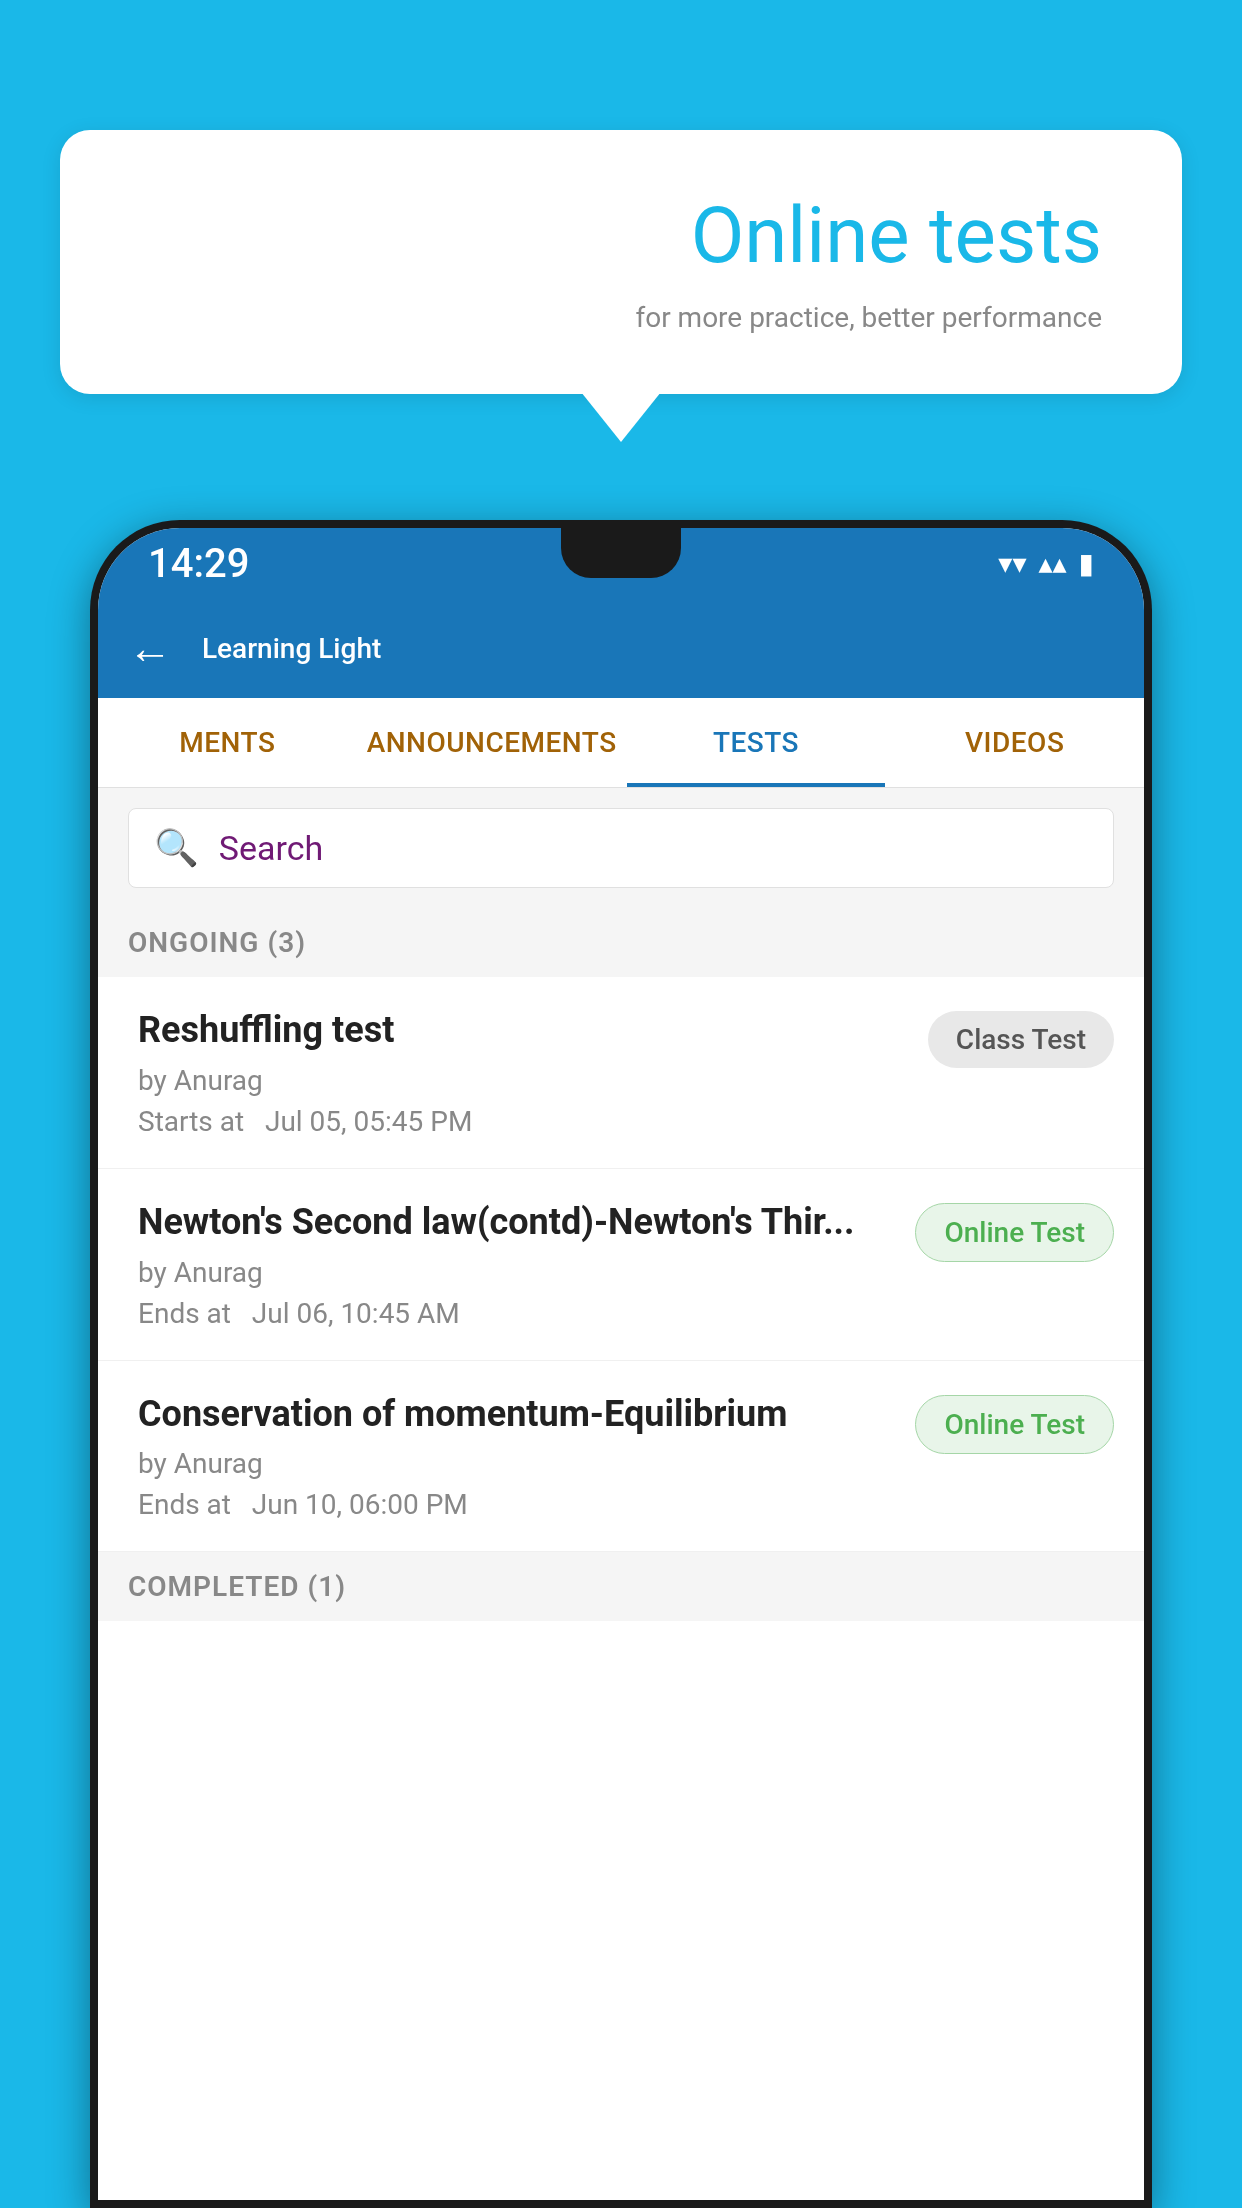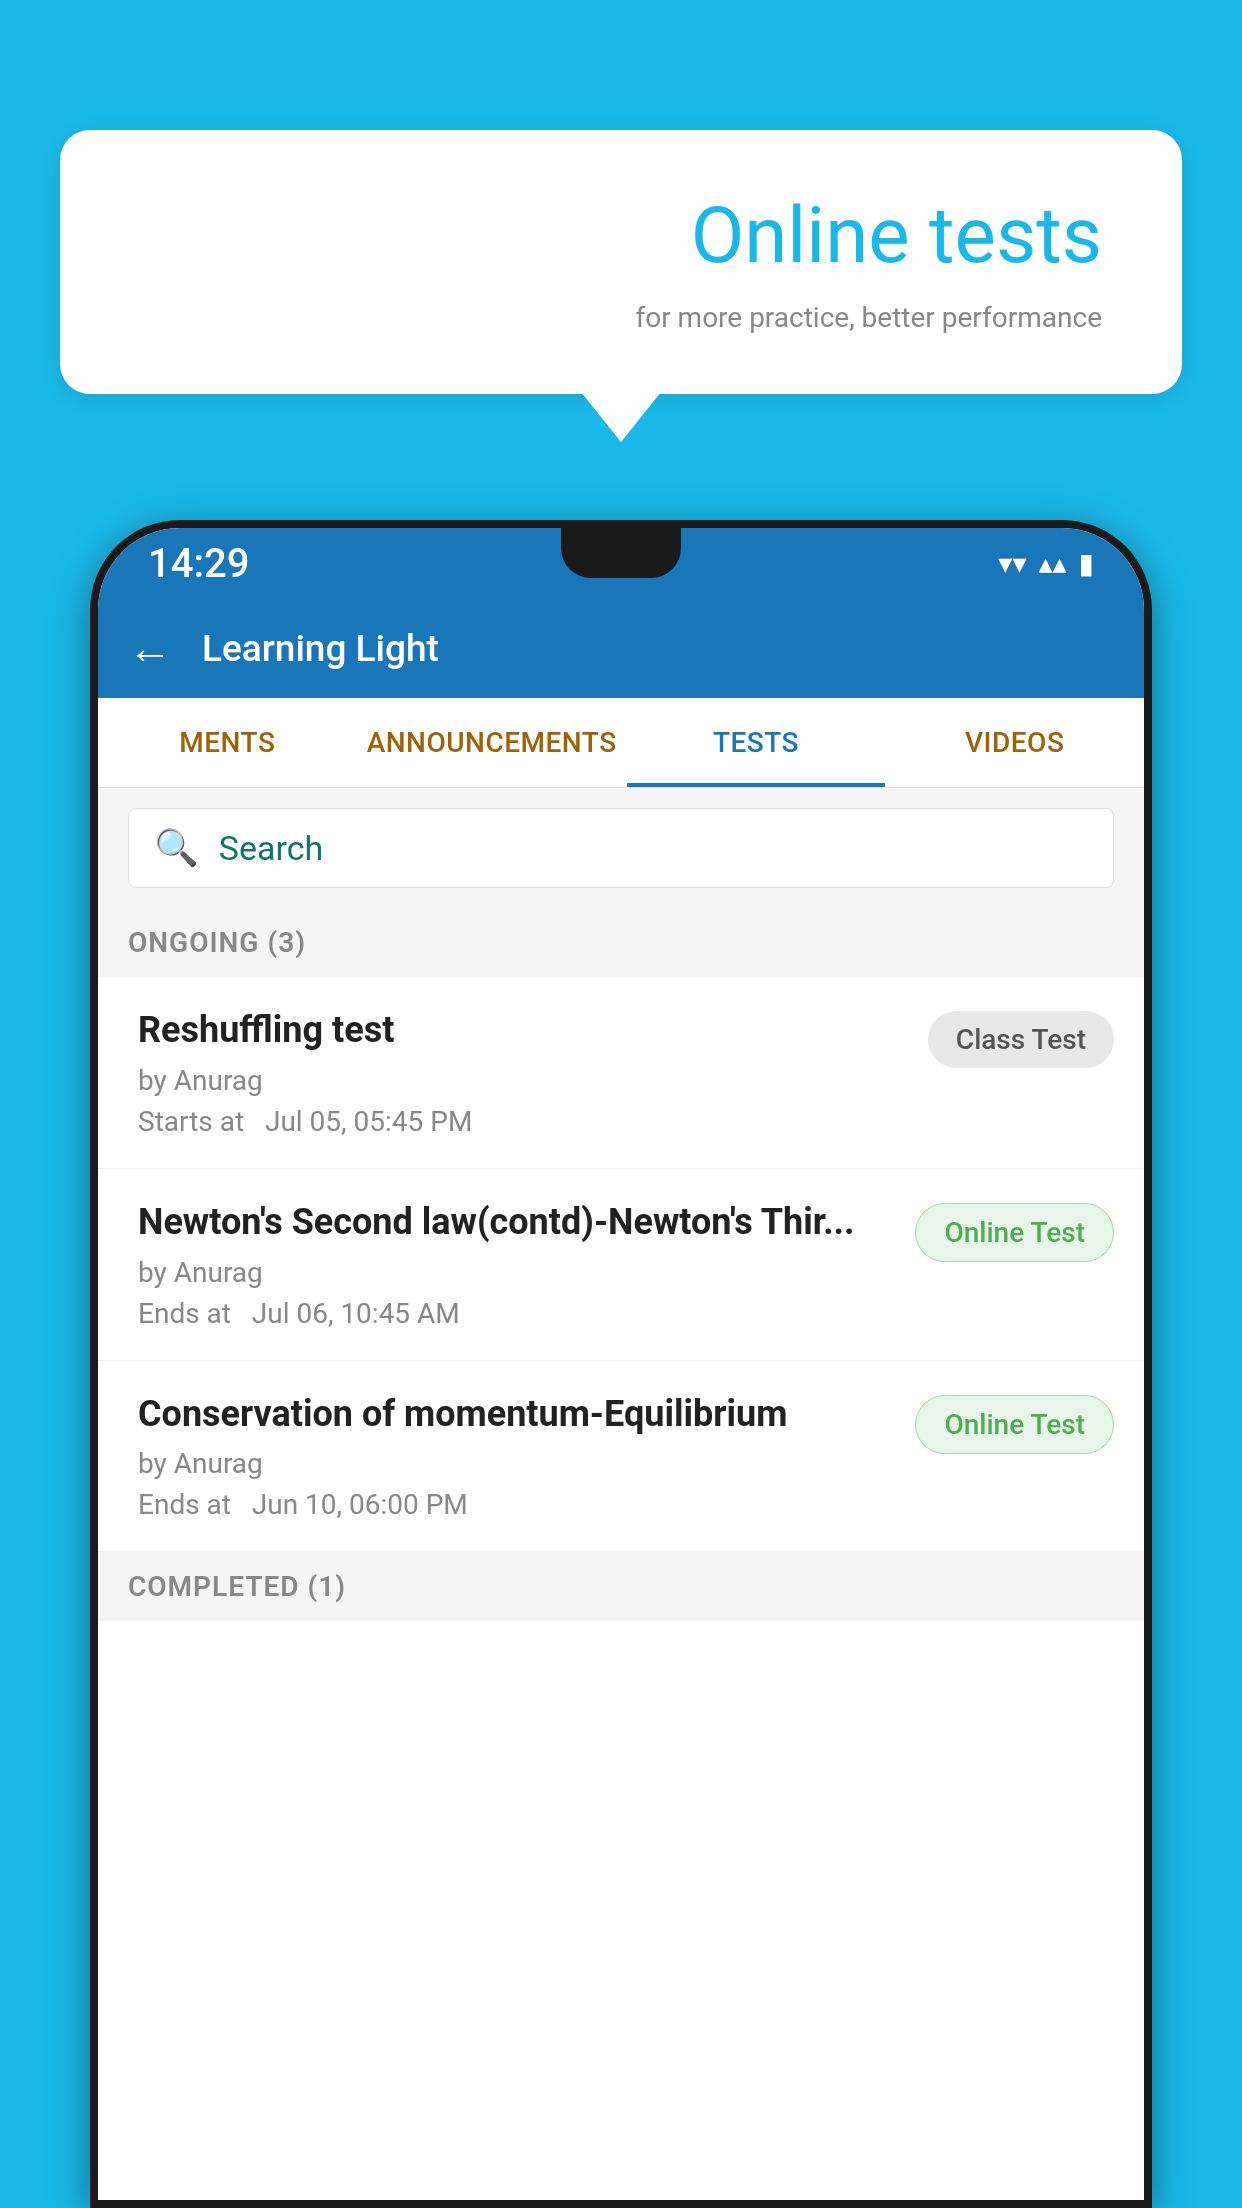--- a/index.html
+++ b/index.html
@@ -129,21 +129,21 @@
     }
 
     .back-arrow {
       color: white;
       font-size: 44px;
       cursor: pointer;
     }
 
     .app-title {
       color: white;
-      font-size: 37px;
+      font-size: 28px;
       font-weight: 500;
     }
 
     
     .tabs-container {
       background: white;
       border-bottom: 1px solid #e0e0e0;
       display: flex;
       overflow: hidden;
     }
@@ -191,21 +191,21 @@
       padding: 0 25px;
       gap: 20px;
     }
 
     .search-icon {
       color: #aaa;
       font-size: 36px;
     }
 
     .search-placeholder {
-      color: #0f766e;
+      color: #701a75;
       font-size: 34px;
     }
 
     
     .section-header {
       background: #f5f5f5;
       padding: 18px 30px;
       font-size: 28px;
       font-weight: 600;
       color: #888;

